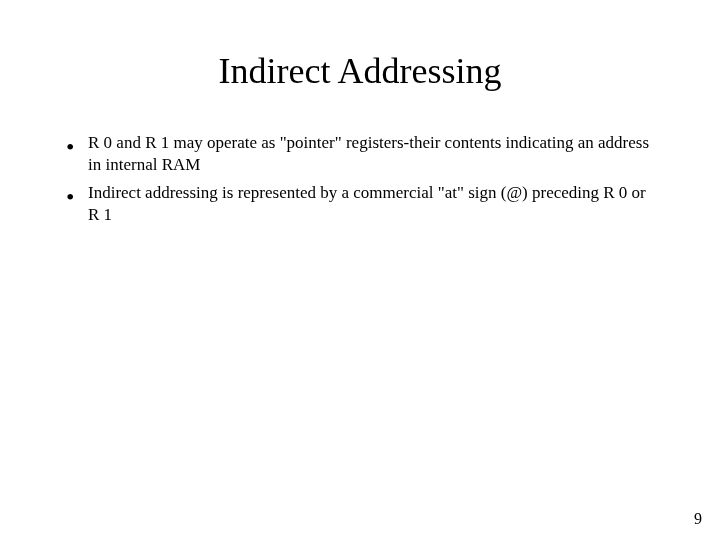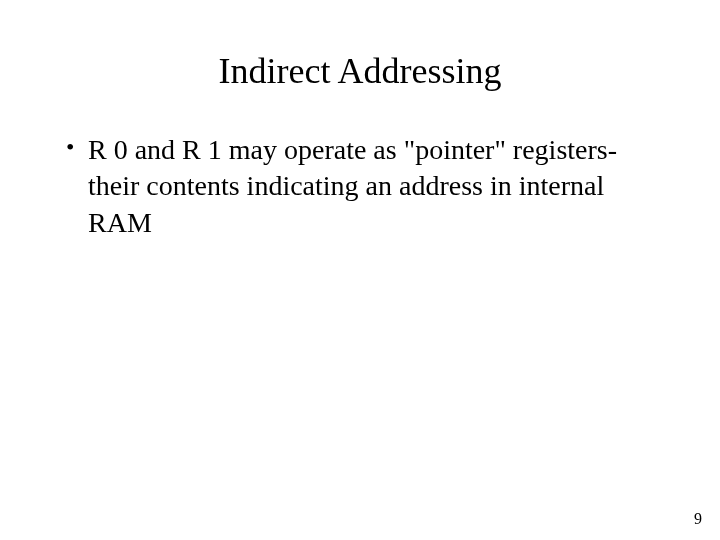--- a/index.html
+++ b/index.html
@@ -1,25 +1,26 @@
 <!DOCTYPE html>
 <html><head>
 <meta charset="utf-8">
 <style>
   * { margin: 0; padding: 0; box-sizing: border-box; }
   html, body { width: 720px; height: 540px; background: #fff; font-family: "Times New Roman", Times, serif; color: #000; }
   .slide { position: relative; width: 720px; height: 540px; padding: 50px 60px 30px 60px; }
   .title { font-size: 36px; text-align: center; margin-bottom: 40px; font-weight: normal; }
-  .bullets { list-style: none; font-size: 28px; line-height: 1.3; }
+  .bullets { list-style: none; font-size: 17px; line-height: 1.3; }
   .bullets li { position: relative; padding-left: 28px; margin-bottom: 6px; }
   .bullets li::before { content: "•"; position: absolute; left: 6px; top: 0; font-size: 24px; }
   .page-number { position: absolute; right: 18px; bottom: 12px; font-size: 16px; font-family: "Times New Roman", Times, serif; }
 </style>
 </head>
 <body>
 
 <div class="slide">
   <h1 class="title">Indirect Addressing</h1>
   <ul class="bullets">
     <li>R 0 and R 1 may operate as "pointer" registers-their contents indicating an address in internal RAM</li>
+    <li>Indirect addressing is represented by a commercial "at" sign (@) preceding R 0 or R 1</li>
   </ul>
   <div class="page-number">9</div>
 </div>
 
 </body></html>

